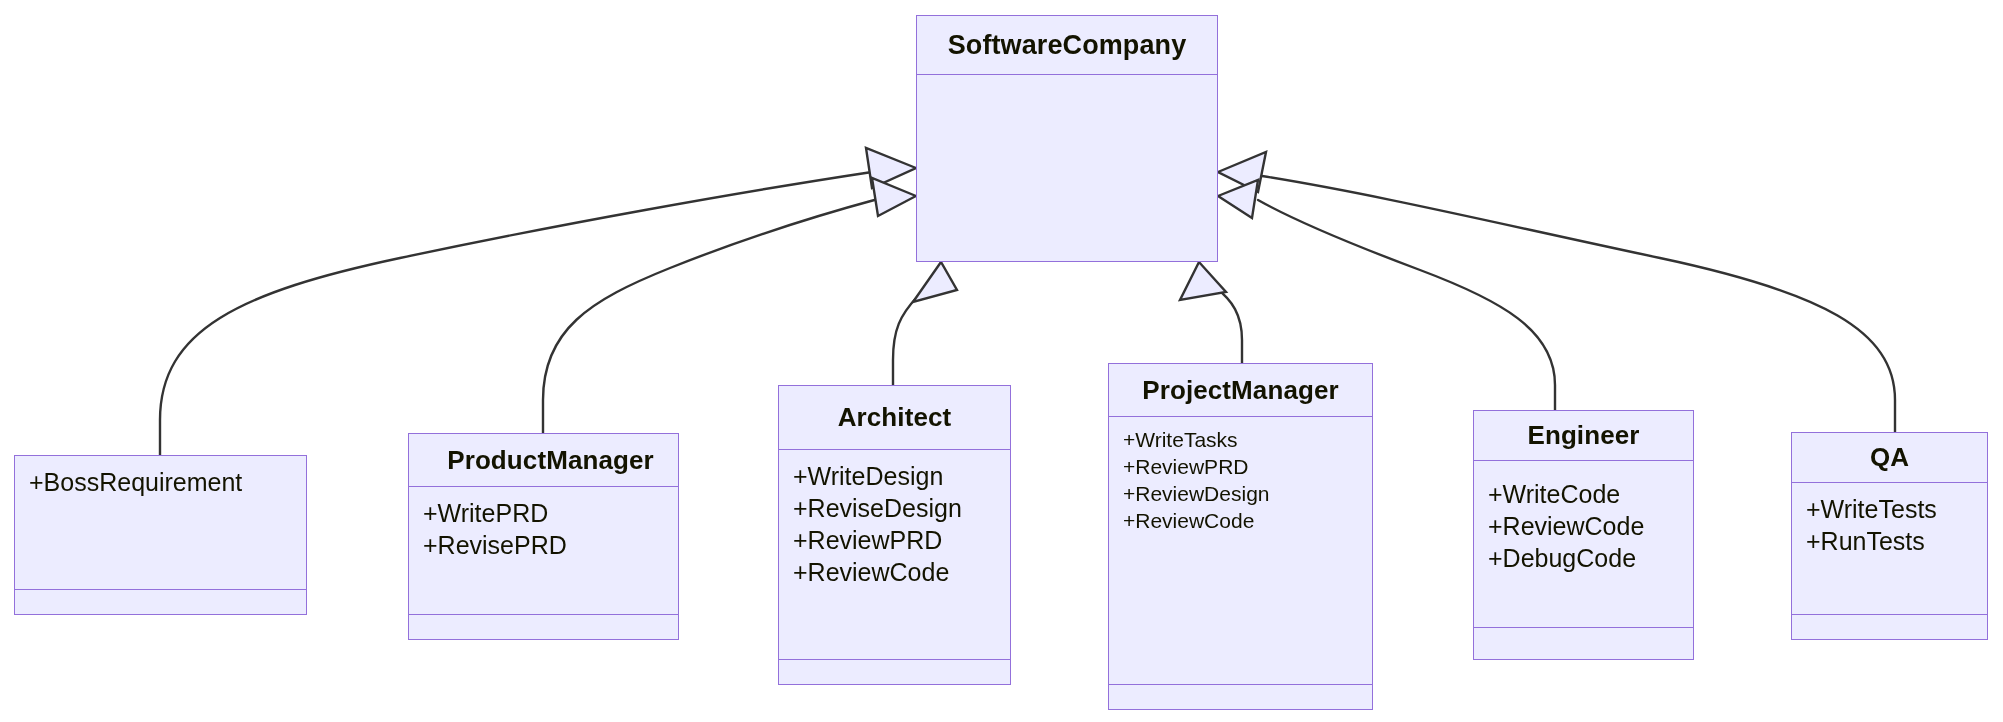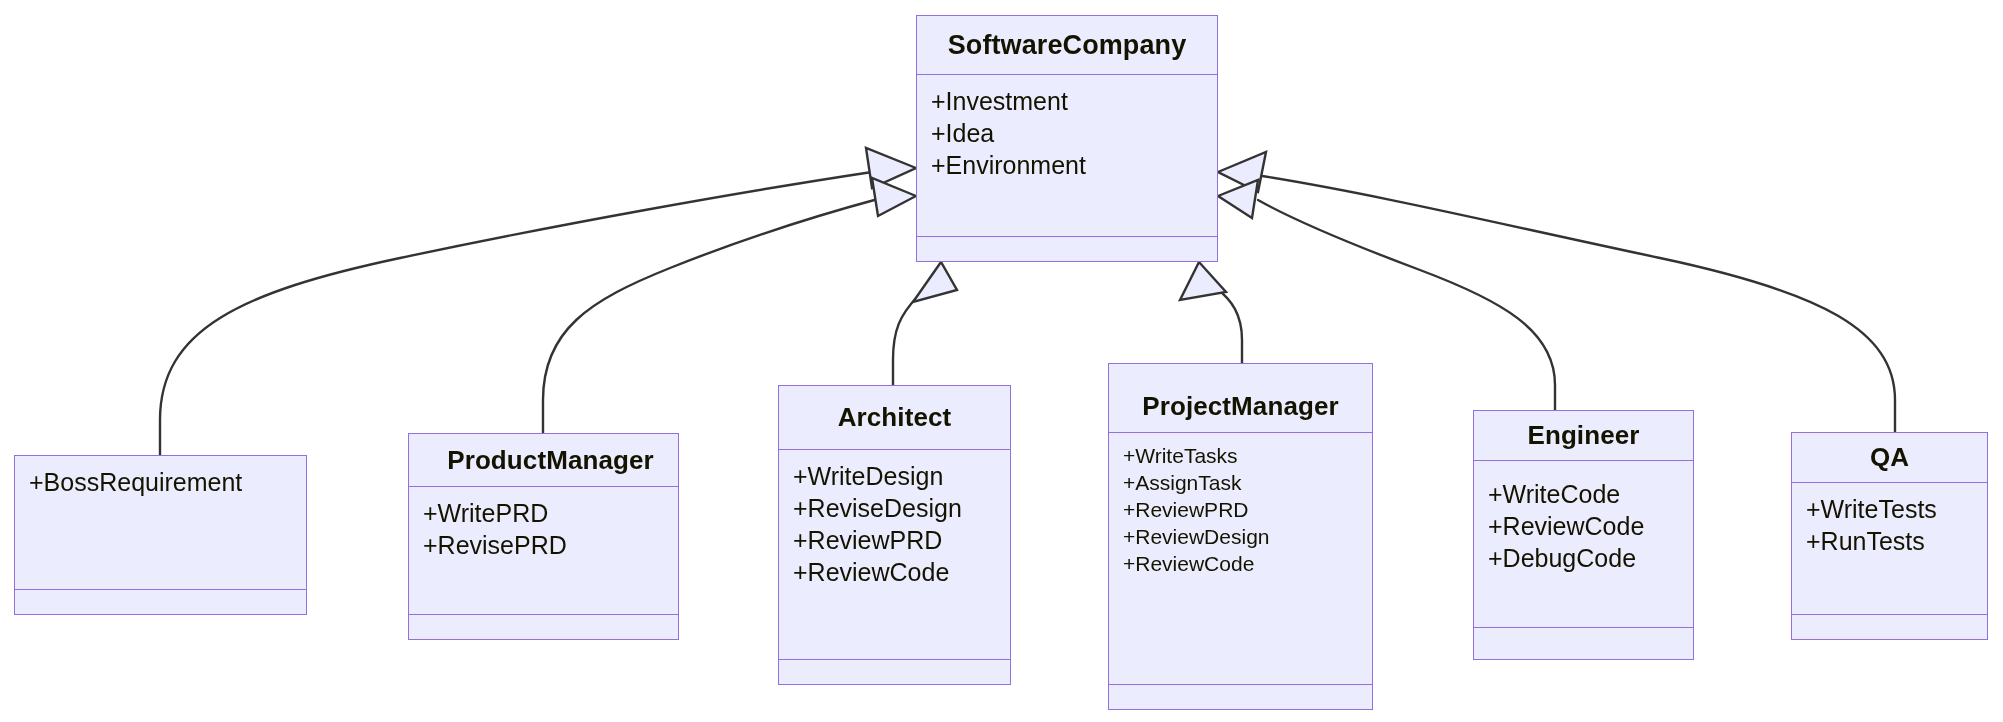--- a/index.html
+++ b/index.html
@@ -88,25 +88,20 @@
     <polygon points="1199,262 1180,300 1226,292" fill="#ECECFF" stroke="#333333" stroke-width="2.4" stroke-linejoin="miter"></polygon>
 
     <polygon points="1218,172 1266,152 1258,192" fill="#ECECFF" stroke="#333333" stroke-width="2.4" stroke-linejoin="miter"></polygon>
     <polygon points="1218,196 1258,180 1252,218" fill="#ECECFF" stroke="#333333" stroke-width="2.4" stroke-linejoin="miter"></polygon>
   </svg>
 
   <div class="uml-class" style="left:916px; top:15px; width:302px; height:247px;">
     <div class="uml-title-row" style="height:59px; font-size:27px;">
       <span>SoftwareCompany</span>
     </div>
-    <div class="uml-members" style="font-size:25px;">
-      <div class="uml-member">+Investment</div>
-      <div class="uml-member">+Idea</div>
-      <div class="uml-member">+Environment</div>
-    </div>
     <div class="uml-methods-empty" style="height:24px;"></div>
   </div>
 
   <div class="uml-class" style="left:14px; top:455px; width:293px; height:160px;">
     <div class="uml-members" style="font-size:25px;">
       <div class="uml-member">+BossRequirement</div>
     </div>
     <div class="uml-methods-empty" style="height:24px;"></div>
   </div>
 
@@ -128,26 +123,25 @@
     <div class="uml-members" style="font-size:25px;">
       <div class="uml-member">+WriteDesign</div>
       <div class="uml-member">+ReviseDesign</div>
       <div class="uml-member">+ReviewPRD</div>
       <div class="uml-member">+ReviewCode</div>
     </div>
     <div class="uml-methods-empty" style="height:24px;"></div>
   </div>
 
   <div class="uml-class" style="left:1108px; top:363px; width:265px; height:347px;">
-    <div class="uml-title-row" style="height:53px; font-size:26px;margin-top:16px;">
+    <div class="uml-title-row" style="height:53px; font-size:26px;">
       <span>ProjectManager</span>
     </div>
     <div class="uml-members" style="font-size:21px;">
       <div class="uml-member">+WriteTasks</div>
-      <div class="uml-member">+AssignTask</div>
       <div class="uml-member">+ReviewPRD</div>
       <div class="uml-member">+ReviewDesign</div>
       <div class="uml-member">+ReviewCode</div>
     </div>
     <div class="uml-methods-empty" style="height:24px;"></div>
   </div>
 
   <div class="uml-class" style="left:1473px; top:410px; width:221px; height:250px;gap:7px;">
     <div class="uml-title-row" style="height:50px; font-size:26px;">
       <span>Engineer</span>

